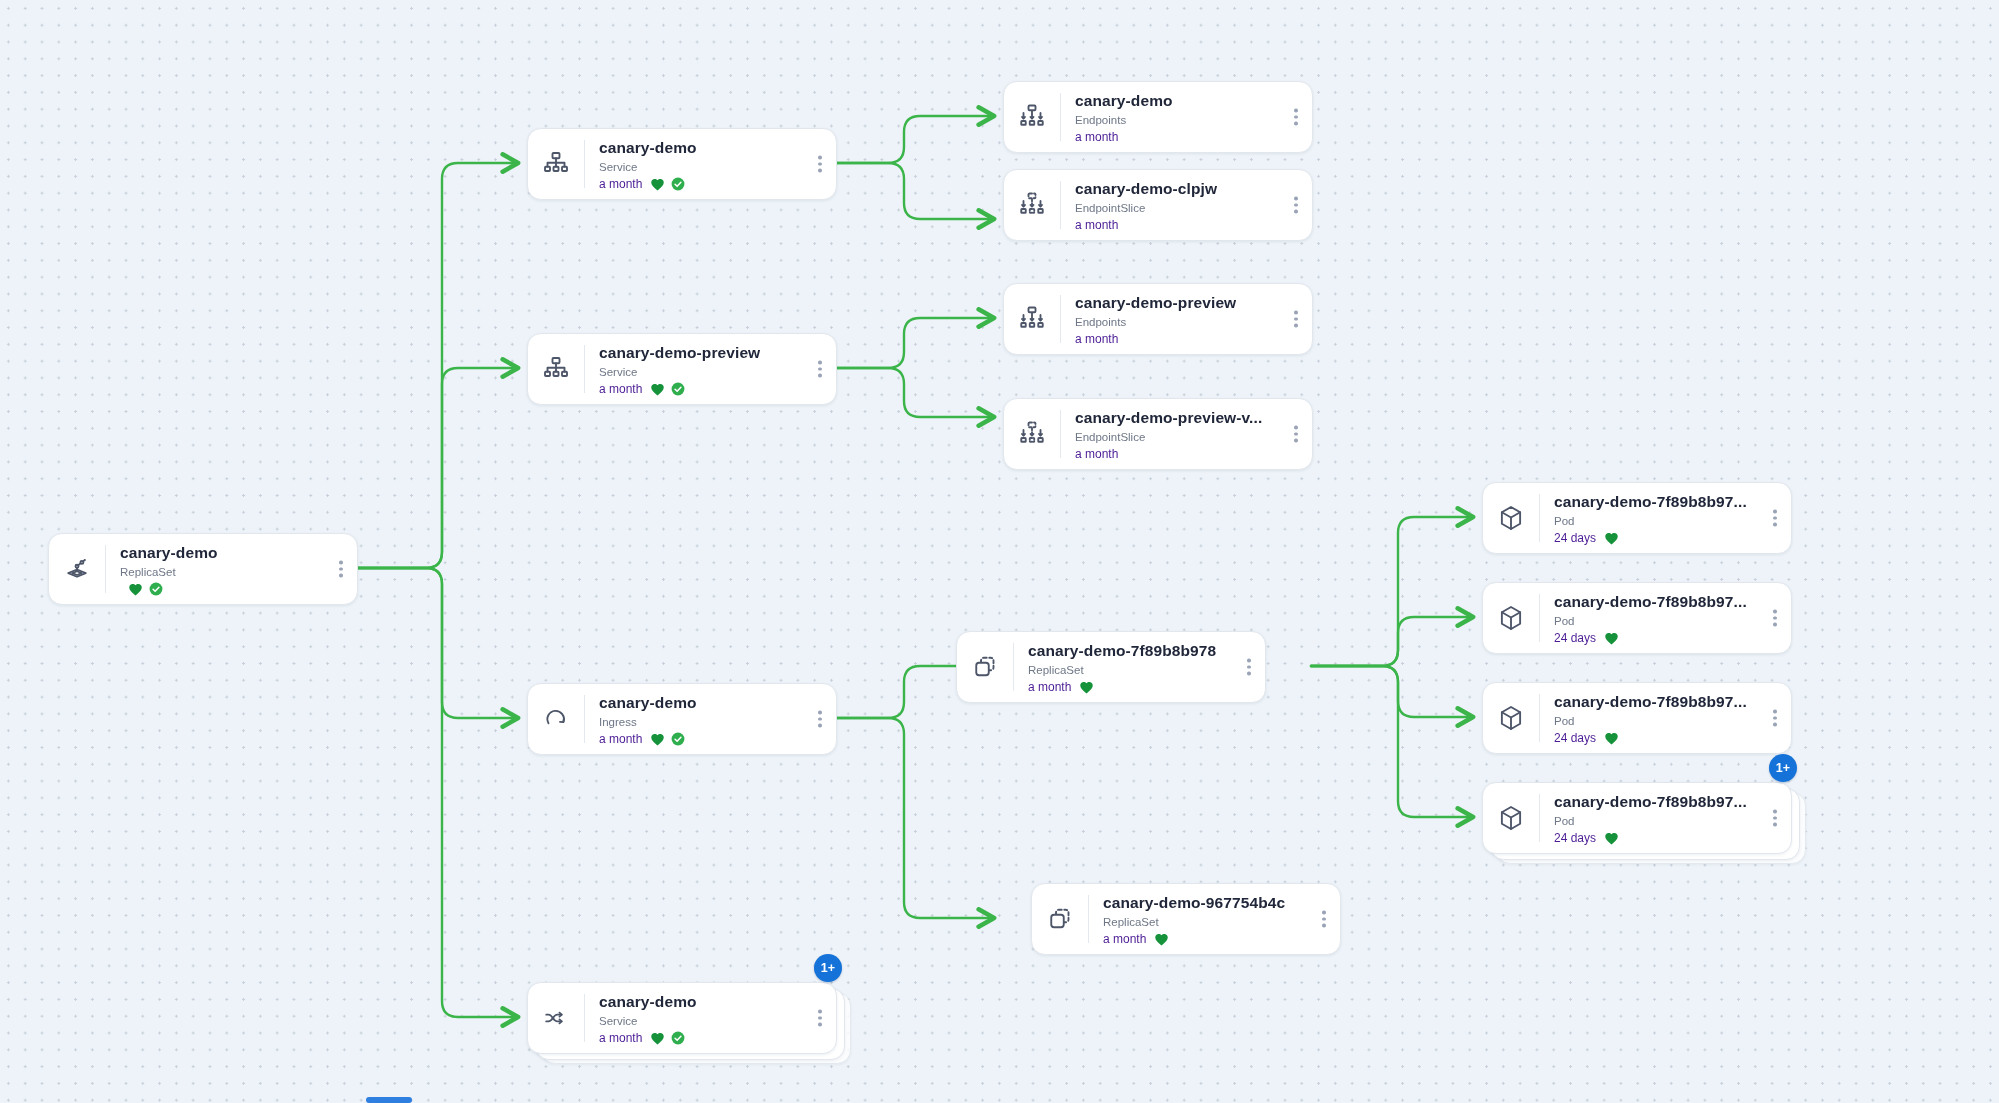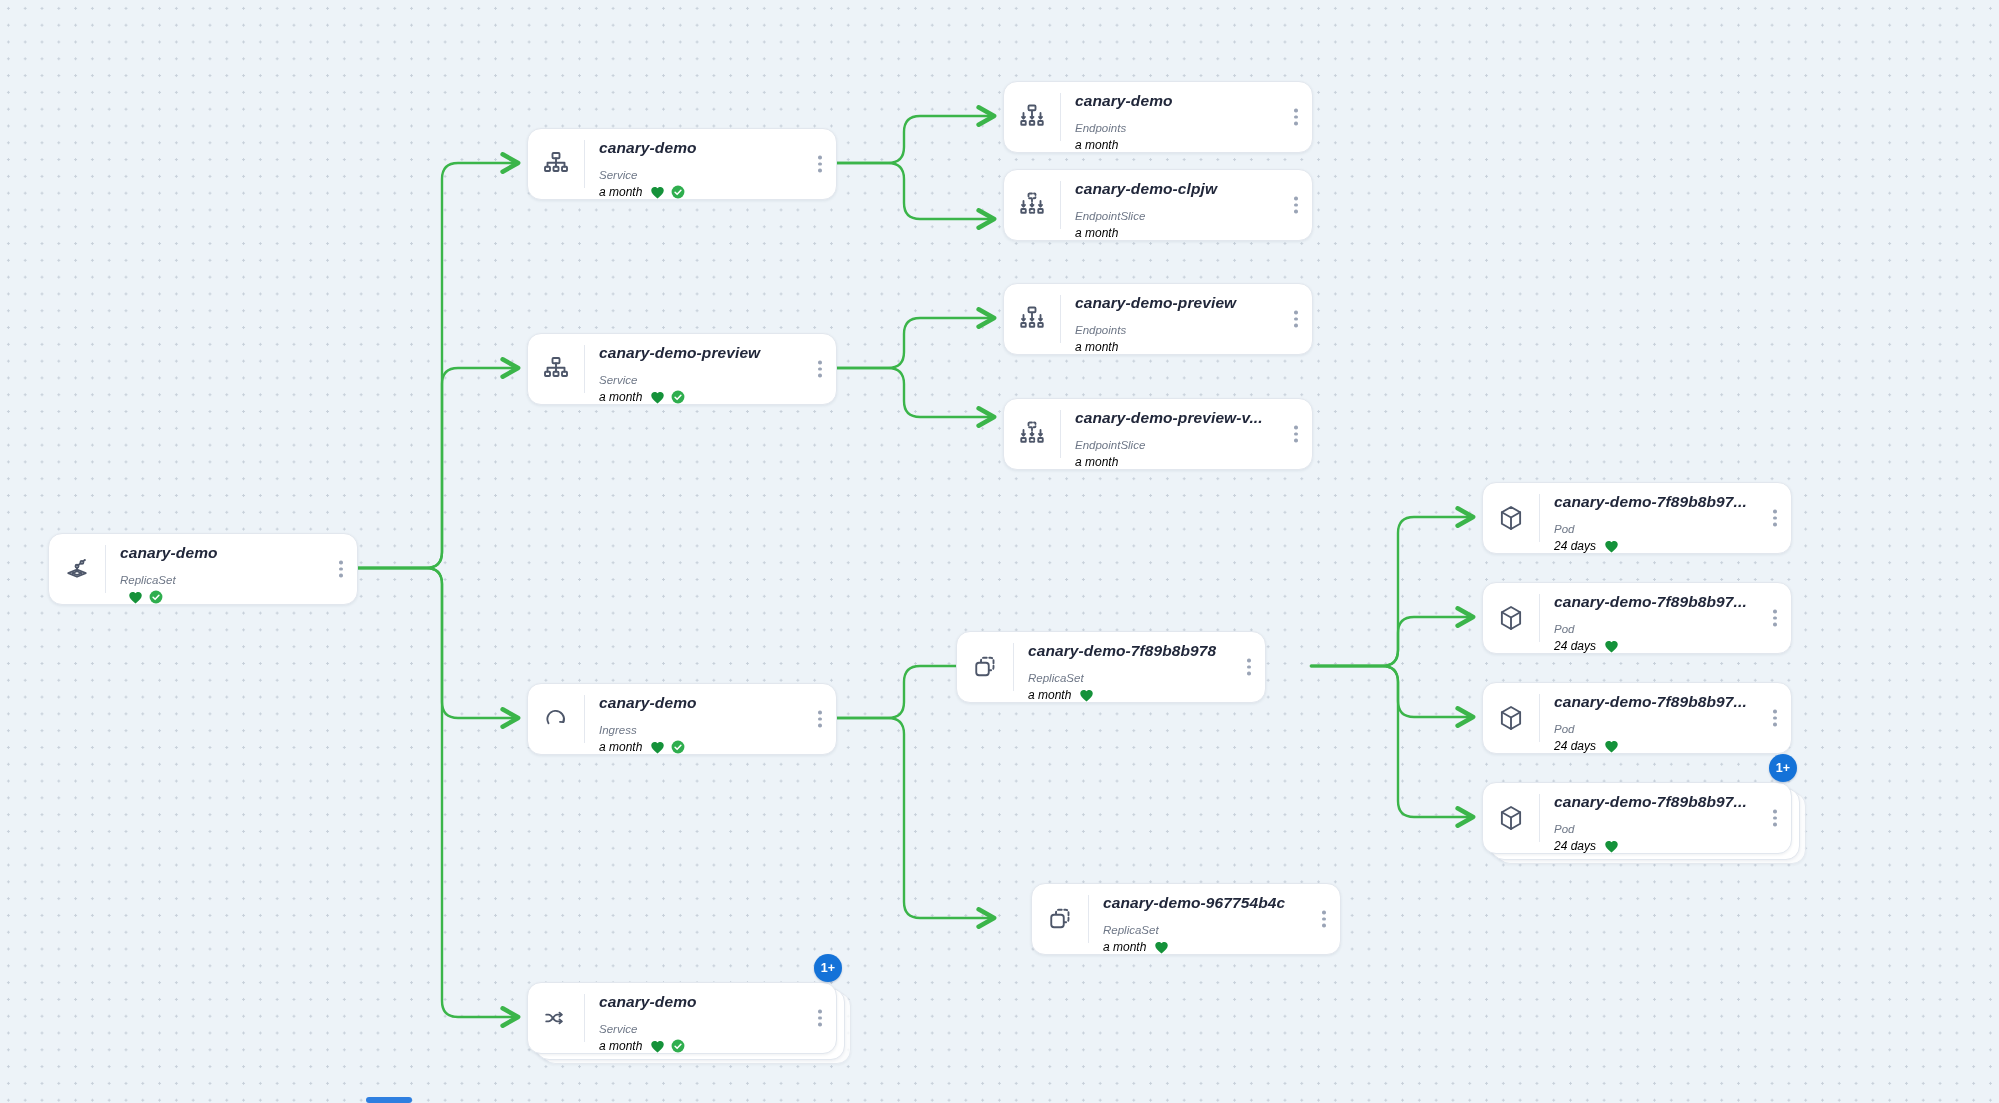--- a/index.html
+++ b/index.html
@@ -15,26 +15,26 @@
   .ghost{position:absolute;left:0;top:0;width:308px;height:70px;border-radius:14px;
     background:#fff;border:1px solid #e2e7ee;box-shadow:0 1px 3px rgba(25,45,80,.07);}
   .g1{transform:translate(8px,6px);}
   .g2{transform:translate(14px,10px);opacity:.8;}
   .card{position:absolute;left:0;top:0;width:308px;height:70px;background:#fff;
     border:1px solid #e2e7ee;border-radius:14px;box-shadow:0 1px 3px rgba(25,45,80,.08);
     display:flex;align-items:stretch;}
   .icon-box{width:56px;display:flex;align-items:center;justify-content:center;color:#4d5669;flex:none;}
   .icon-box svg{width:30px;height:30px;}
   .divider{width:1px;background:#e4e8ef;margin:11px 0;flex:none;}
-  .texts{flex:1;min-width:0;padding:9px 14px 0 14px;font-style:italic;}
+  .texts{flex:1;min-width:0;padding:9px 14px 0 14px;}
   .title{font-size:15.5px;font-weight:600;color:#21273a;line-height:1.25;white-space:nowrap;
     overflow:hidden;text-overflow:ellipsis;letter-spacing:.1px;}
-  .kind{font-size:11.5px;color:#6e7787;margin-top:12px;}
+  .kind{font-size:11.5px;color:#6e7787;margin-top:4px;}
   .meta{display:flex;align-items:center;gap:8px;margin-top:3px;height:16px;}
-  .age{font-size:12px;color:#000000;}
+  .age{font-size:12px;color:#4c1d95;}
   .health{display:flex;align-items:center;gap:6px;}
   .health svg{display:block;}
   .kebab{position:absolute;right:10px;top:50%;transform:translateY(-50%);
     display:flex;flex-direction:column;gap:3px;padding:4px;cursor:pointer;}
   .kebab i{width:3.6px;height:3.6px;border-radius:50%;background:#9aa4b6;display:block;}
   .badge{position:absolute;right:-7px;top:-28px;width:28px;height:28px;border-radius:50%;
     color:#fff;font-size:12.5px;font-weight:700;display:none;align-items:center;justify-content:center;
     z-index:3;box-shadow:0 1px 2px rgba(20,60,120,.25);}
   .node.has-badge .badge{display:flex;}
   .scroll-thumb{position:absolute;left:366px;bottom:0;width:46px;height:6px;border-radius:3px;

